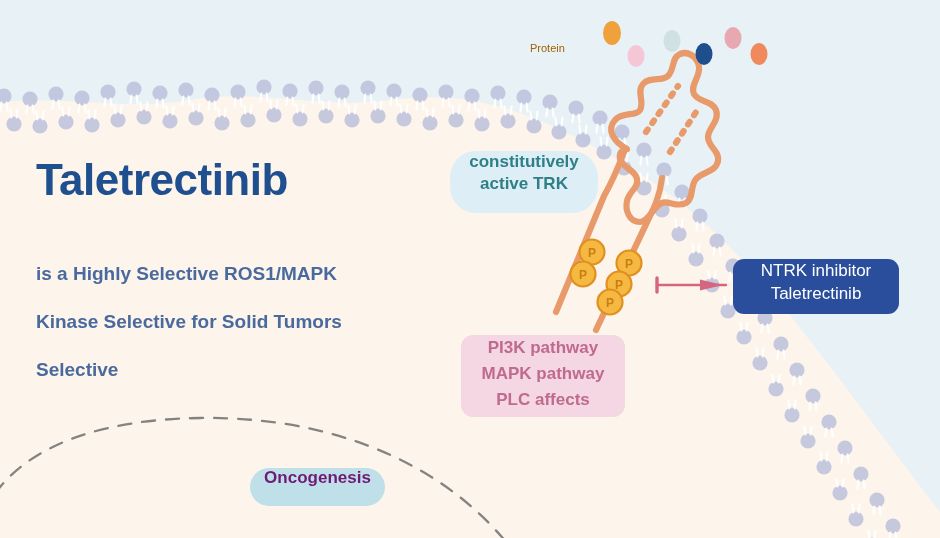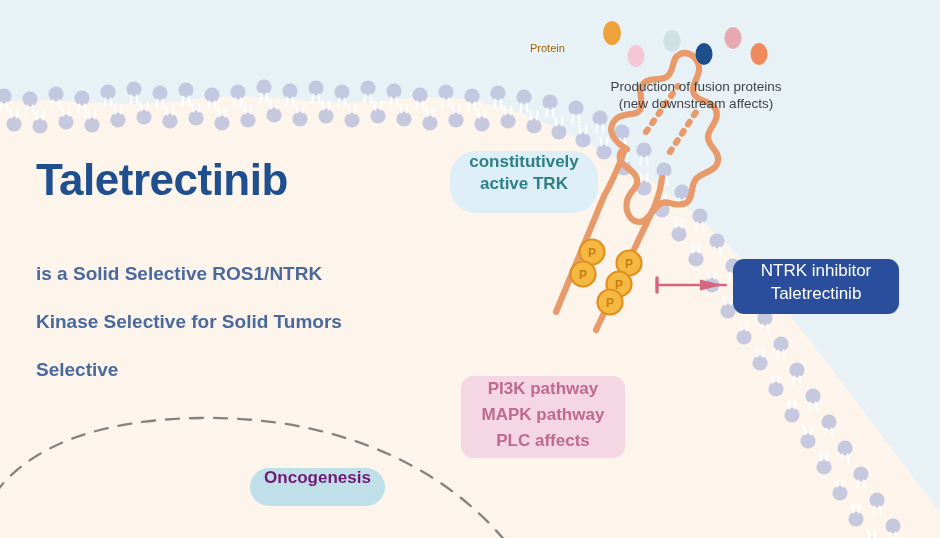--- a/index.html
+++ b/index.html
@@ -39,21 +39,21 @@
            align-items:center;justify-content:flex-start;text-align:center;}
 
   #trk-callout{
     left:450px;top:151px;width:148px;height:62px;
     background:#ddeef7;border-radius:26px;
     color:#2f7f87;font-size:17px;font-weight:bold;line-height:22px;
   }
   #pathway-callout{
     left:461px;top:335px;width:164px;height:82px;
     background:#f4d7e3;border-radius:12px;
-    color:#c06a8e;font-size:17px;font-weight:bold;line-height:26px;margin-top:41px;
+    color:#c06a8e;font-size:17px;font-weight:bold;line-height:26px;
   }
   #inhibitor-callout{
     left:733px;top:259px;width:166px;height:55px;
     background:#2a4e9c;border-radius:11px;
     color:#ffffff;font-size:17px;font-weight:normal;line-height:23px;
   }
   #oncogenesis-callout{
     left:250px;top:468px;width:135px;height:38px;
     background:#bfe0e8;border-radius:19px;
     color:#701a75;font-size:17px;font-weight:bold;
@@ -326,31 +326,27 @@
       <ellipse cx="672" cy="41" rx="8.5" ry="11" fill="#cfe1e4"></ellipse>
       <ellipse cx="704" cy="54" rx="8.5" ry="11" fill="#1f4e8c"></ellipse>
       <ellipse cx="733" cy="38" rx="8.5" ry="11" fill="#e8a8b2"></ellipse>
       <ellipse cx="759" cy="54" rx="8.5" ry="11" fill="#f08a5d"></ellipse>
     </g>
   </svg>
 
   <div class="txt" id="title">Taletrectinib</div>
 
   <div class="txt" id="subtitle">
-    <div>is a Solid Selective ROS1/NTRK</div>
+    <div>is a Highly Selective ROS1/MAPK</div>
     <div>Kinase Selective for Solid Tumors</div>
     <div>Selective</div>
   </div>
 
   <div class="txt" id="protein-label">Protein</div>
 
-  <div class="txt" id="fusion-caption">
-    <div>Production of fusion proteins</div>
-    <div>(new downstream affects)</div>
-  </div>
 
   <div class="callout" id="trk-callout">
     <div>constitutively</div>
     <div>active TRK</div>
   </div>
 
   <div class="callout" id="pathway-callout">
     <div>PI3K pathway</div>
     <div>MAPK pathway</div>
     <div>PLC affects</div>

